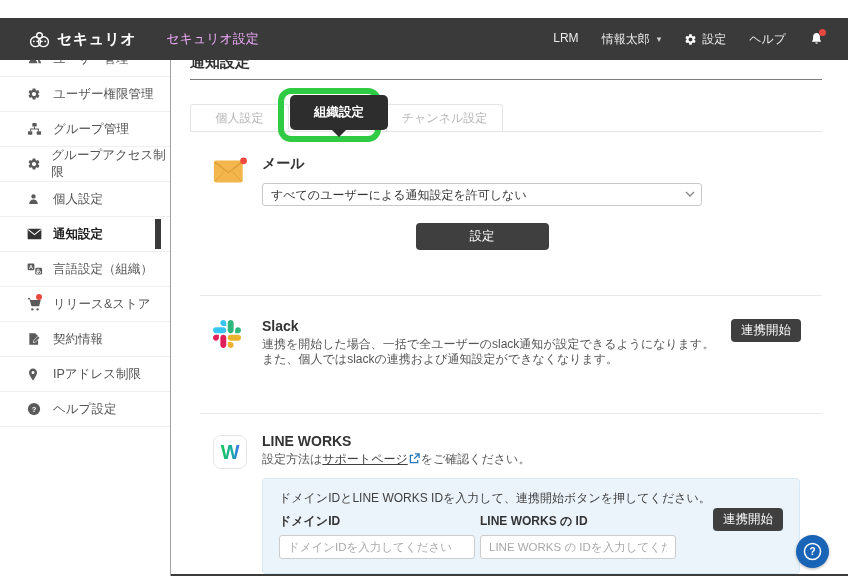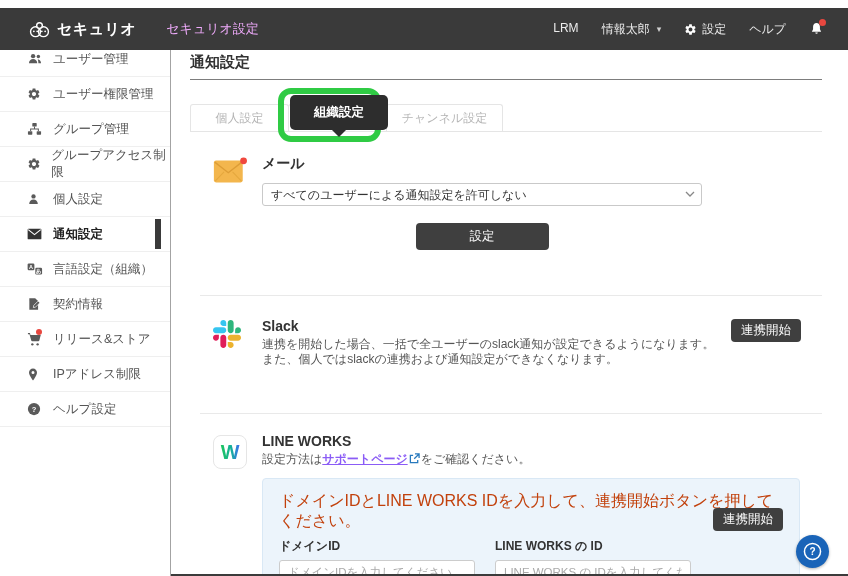--- a/index.html
+++ b/index.html
@@ -2,21 +2,21 @@
 <html><head>
 <meta charset="utf-8">
 <style>
   * { margin:0; padding:0; box-sizing:border-box; }
   html,body { background:#fff; }
   body { font-family:"Liberation Sans","DejaVu Sans",sans-serif; }
   .screen { position:relative; width:848px; height:576px; background:#fff; overflow:hidden; }
   .screen::after { content:''; position:absolute; left:0; right:0; bottom:0; height:2px; background:#3b3b3b; }
 
   
-  .topbar { position:absolute; top:8px; left:0; width:848px; height:42px; background:#3a3a3a;
+  .topbar { position:absolute; top:18px; left:0; width:848px; height:42px; background:#3a3a3a;
             display:flex; align-items:center; padding:0 24px 0 28px; z-index:20; }
   .brand { display:flex; align-items:center; gap:6px; cursor:pointer; }
   .logo-text { color:#fff; font-weight:bold; font-size:15px; letter-spacing:.5px; }
   .app-title { color:#f0abfc; font-size:13px; margin-left:30px; }
   .topnav { margin-left:auto; display:flex; align-items:flex-start; gap:23px; }
   .topnav a { color:#ececec; font-size:12px; text-decoration:none; display:flex; align-items:center; gap:5px; cursor:pointer; }
   .caret { font-size:9px; color:#cfcfcf; margin-left:2px; }
   .bell-wrap { position:relative; display:inline-flex; }
   .bell-dot { position:absolute; top:-2px; right:-2px; width:7px; height:7px; border-radius:50%; background:#e8473f; }
 
@@ -56,26 +56,26 @@
   .btn-dark { background:#3f3f3f; color:#fff; border:none; border-radius:4px; font-size:12.5px;
               cursor:pointer; font-family:"Liberation Sans","DejaVu Sans",sans-serif; }
   .center-440 { width:440px; text-align:center; margin-top:17px; }
   .mail-save { width:133px; height:27px; }
   .divider { border-top:1px solid #e9e9e9; margin-left:10px; }
   .div1 { margin-top:45px; }
   .div2 { margin-top:46px; }
   .slack-sec { margin-top:21px; }
   .slack-btn { height:23px; padding:0 10px; margin:2px 21px 0 0; align-self:flex-start; flex:none; }
   .lw-sec { margin-top:18px; }
-  .lw-link { color:#8b5cf6; font-weight:bold; text-decoration:underline; cursor:pointer; }
+  .lw-link { color:#404040; font-weight:normal; text-decoration:underline; cursor:pointer; }
   .ext-icon { display:inline-block; vertical-align:-1px; margin:0 1px; }
   .lw-panel { position:relative; margin-top:10px; width:538px; background:#ecf4fb;
               border:1px solid #d9e8f5; border-radius:4px; padding:12px 16px 14px; }
-  .lw-panel .instruction { font-size:16px; color:#c2410c; }
-  .fields { display:flex; gap:20px; }
+  .lw-panel .instruction { font-size:12px; color:#404040; }
+  .fields { display:flex; gap:5px; }
   .field { width:196px; }
   .field label { display:block; font-size:12px; font-weight:bold; color:#333; margin:7px 0 5px; }
   .field input { width:100%; height:24px; border:1px solid #ccc; border-radius:3px; padding:0 8px;
                  font-size:11.5px; color:#333; background:#fff;
                  font-family:"Liberation Sans","DejaVu Sans",sans-serif; }
   .field input::placeholder { color:#a9a9a9; }
   .lw-btn { position:absolute; right:16px; top:29px; height:23px; padding:0 10px; }
 
   
   .annot-box { position:absolute; left:278px; top:88px; width:103px; height:54px;
@@ -215,38 +215,38 @@
             <rect x="13.5" y="9" width="11" height="11" rx="2" fill="currentColor"></rect>
             <text x="6.5" y="11" font-size="9" font-weight="bold" fill="#fff" text-anchor="middle">A</text>
             <text x="19" y="18" font-size="9" font-weight="bold" fill="#fff" text-anchor="middle">あ</text>
           </svg>
       </span>
       <span>言語設定（組織）</span>
     </div>
 
     <div class="side-item">
       <span class="sicon">
-        <svg width="14" height="14" viewBox="0 0 24 24" fill="currentColor">
-            <path d="M4 2h10l5 5v15H4z"></path>
-            <path d="M11.5 14.5l7.5-7.5 3 3-7.5 7.5-3.6.6z" stroke="#fff" stroke-width="1.2"></path>
-          </svg>
-      </span>
-      <span>契約情報</span>
-    </div>
-
-    <div class="side-item">
-      <span class="sicon">
         <svg width="15" height="14" viewBox="0 0 24 22" fill="currentColor">
             <circle cx="8.5" cy="19.5" r="1.9"></circle>
             <circle cx="17" cy="19.5" r="1.9"></circle>
             <path d="M1.5 1.5h3.2l.8 3.2H22l-2.3 8.6c-.2.7-.8 1.2-1.5 1.2H8.3c-.7 0-1.3-.5-1.5-1.2L4 3.5H1.5z"></path>
           </svg>
         <span class="cart-dot"></span>
       </span>
       <span>リリース&amp;ストア</span>
+    </div>
+
+    <div class="side-item">
+      <span class="sicon">
+        <svg width="14" height="14" viewBox="0 0 24 24" fill="currentColor">
+            <path d="M4 2h10l5 5v15H4z"></path>
+            <path d="M11.5 14.5l7.5-7.5 3 3-7.5 7.5-3.6.6z" stroke="#fff" stroke-width="1.2"></path>
+          </svg>
+      </span>
+      <span>契約情報</span>
     </div>
 
     <div class="side-item">
       <span class="sicon">
         <svg width="12" height="15" viewBox="0 0 24 26" fill="currentColor">
             <path d="M12 1c-4.4 0-8 3.6-8 8 0 5.8 8 16 8 16s8-10.2 8-16c0-4.4-3.6-8-8-8zm0 11a3 3 0 110-6 3 3 0 010 6z"></path>
           </svg>
       </span>
       <span>IPアドレス制限</span>
     </div>

